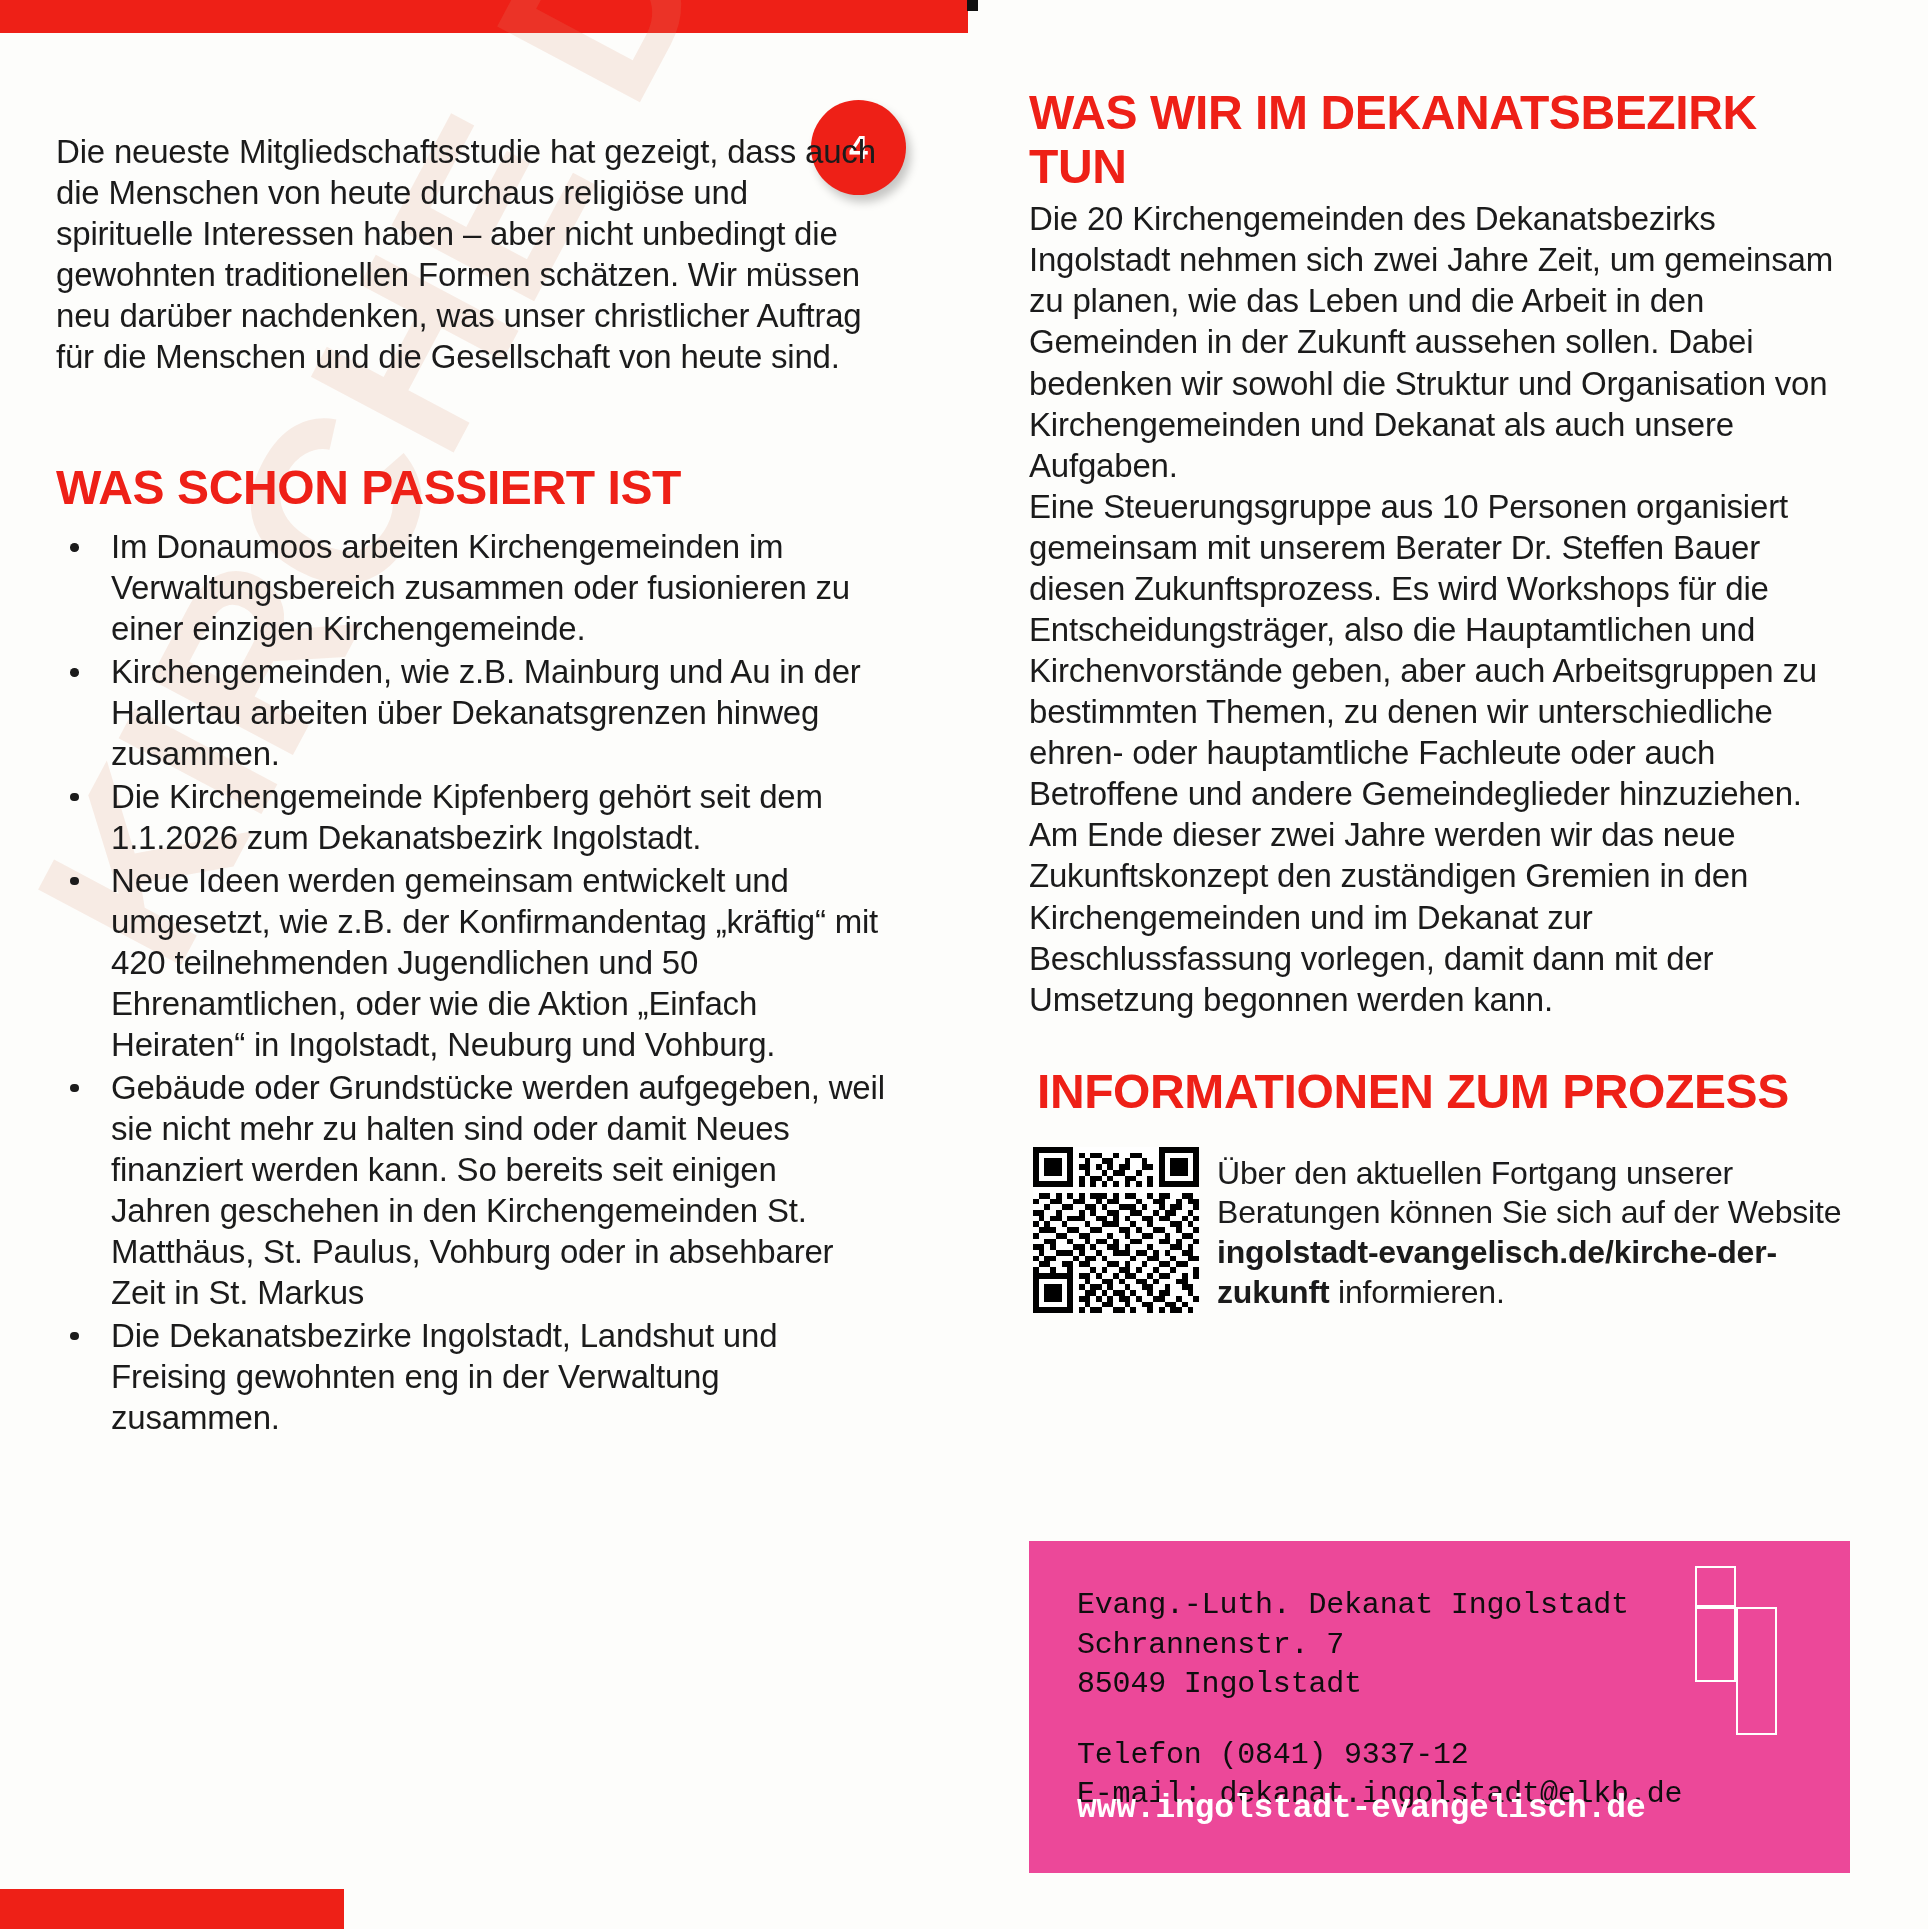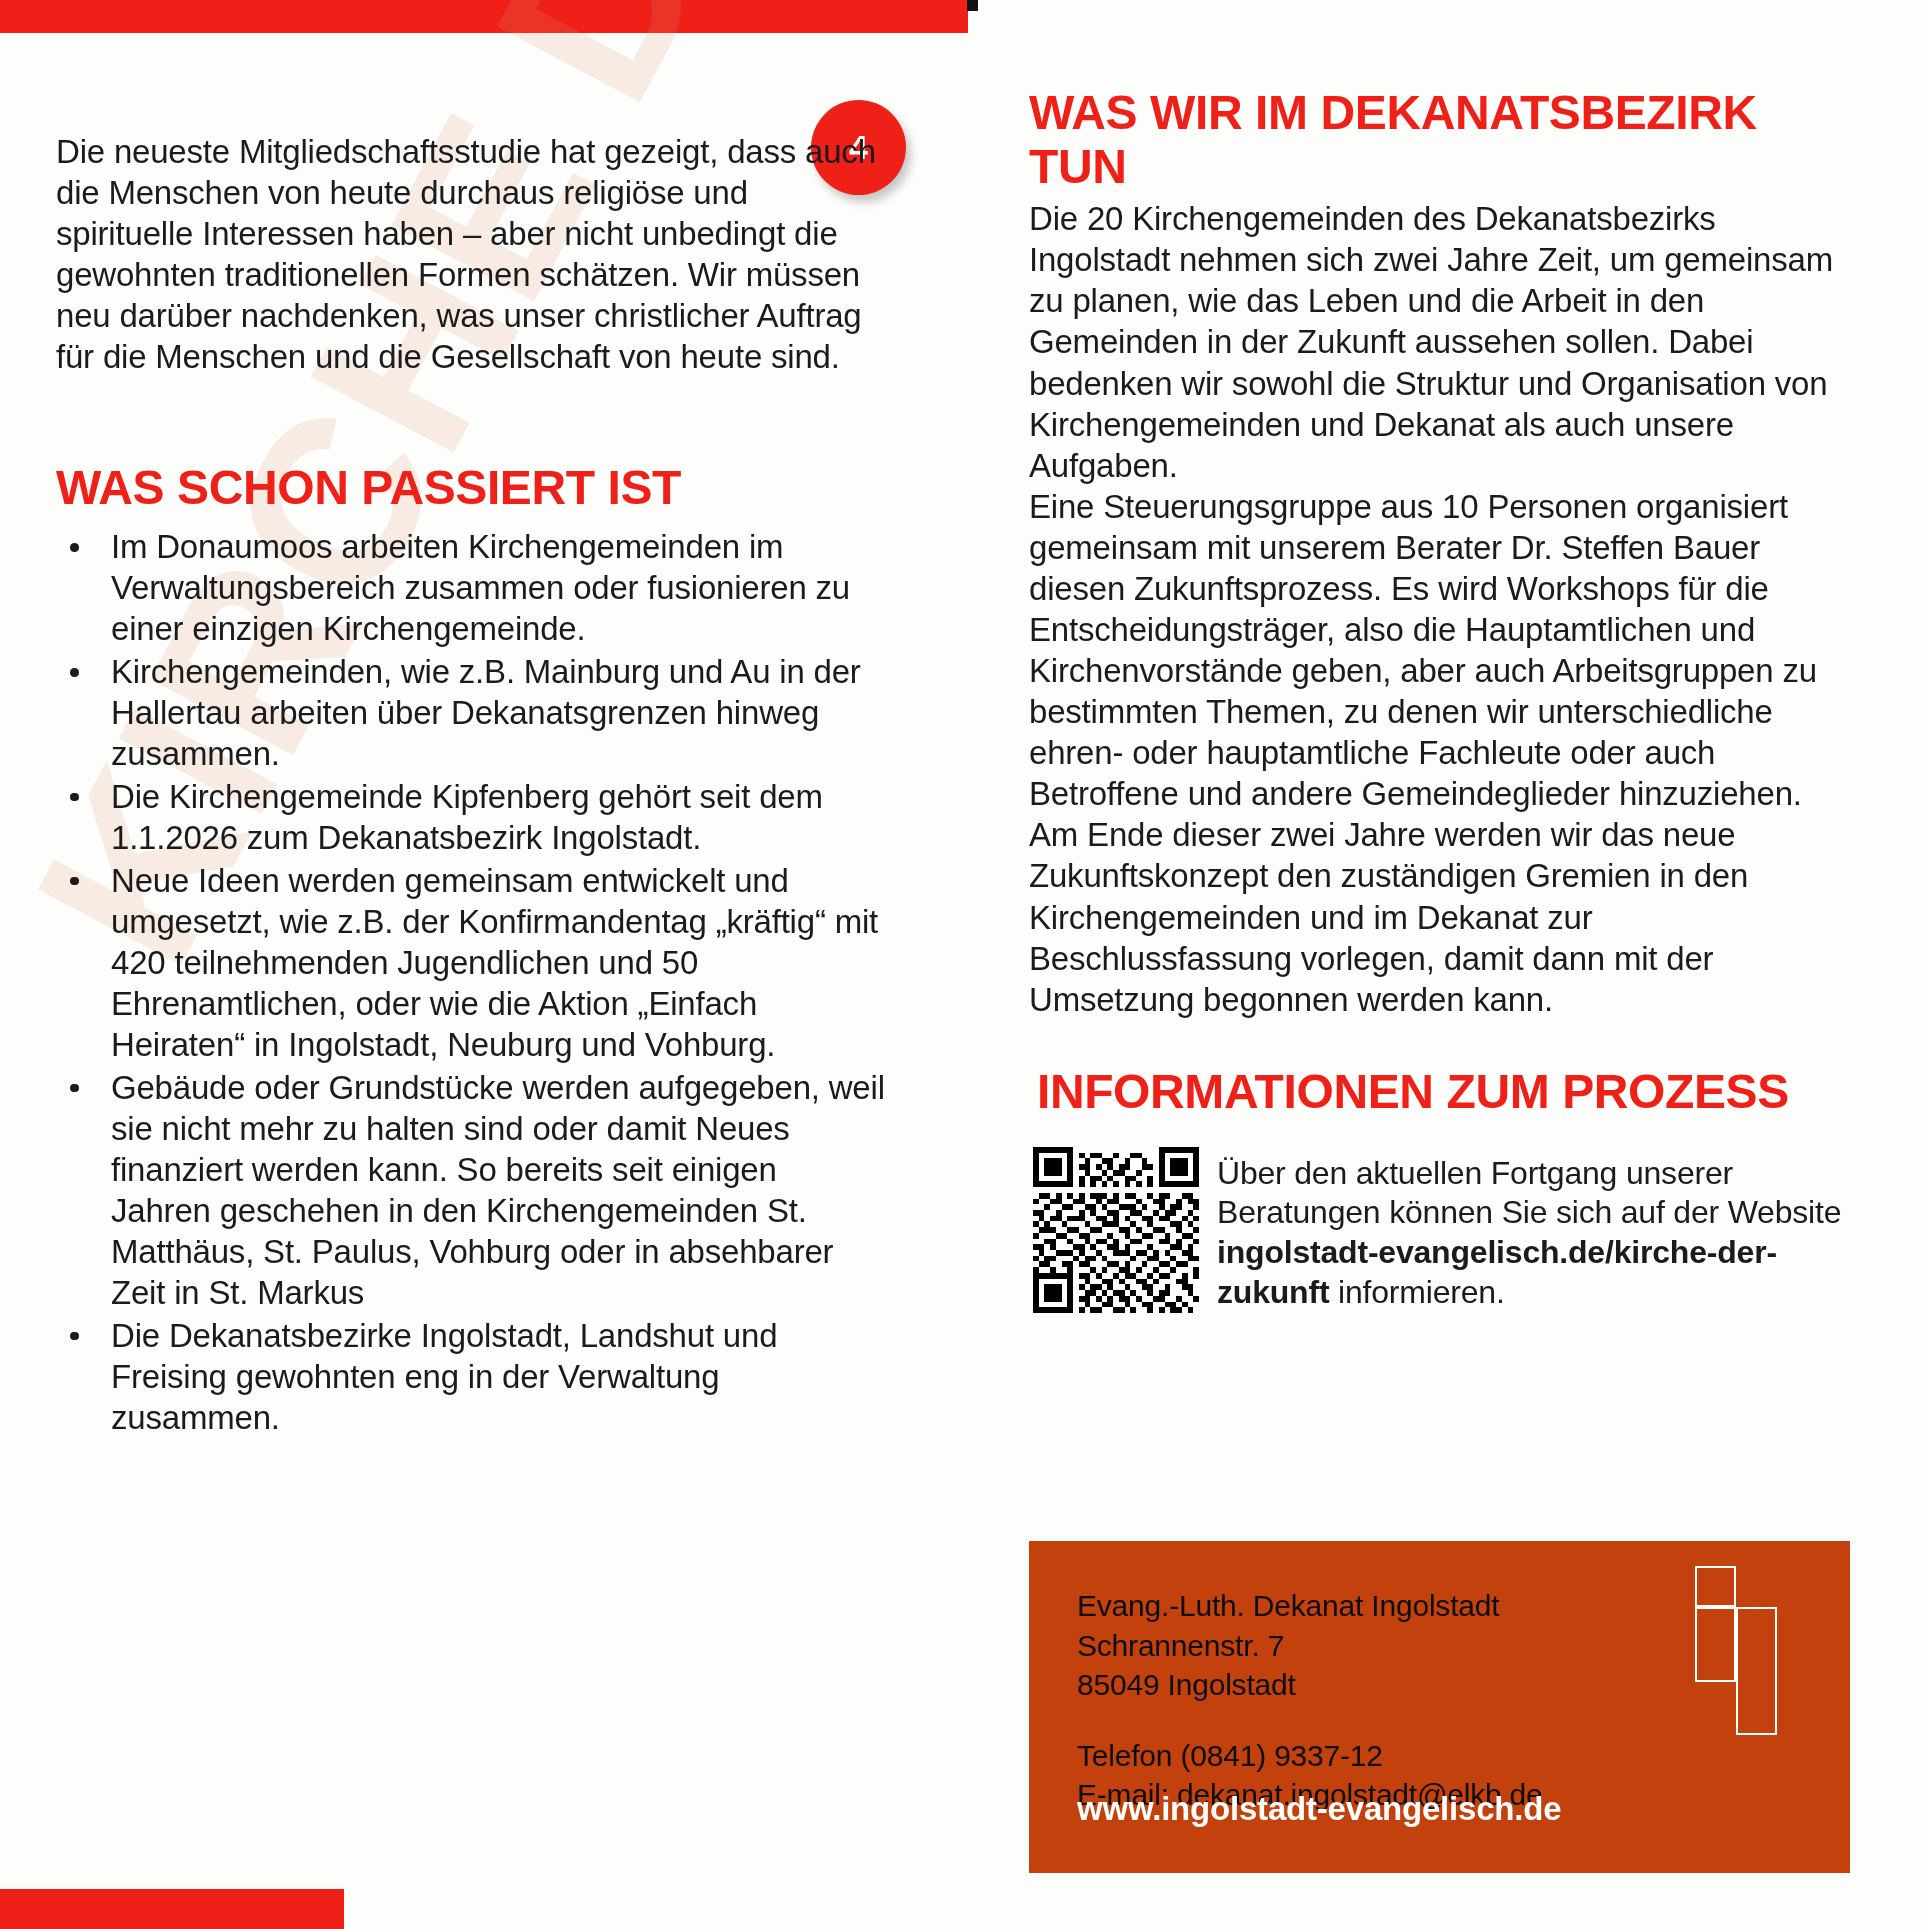--- a/index.html
+++ b/index.html
@@ -165,22 +165,23 @@
   }
   .qr-url { font-weight: 700; }
 
   
   .footer-box {
     position: absolute;
     left: 1029px;
     top: 1541px;
     width: 821px;
     height: 332px;
-    background: #c2410c;
+    background: #ec4899;
     overflow: hidden;
+    font-family: Liberation Mono, monospace;
   }
   .footer-text {
     position: absolute;
     left: 48px;
     top: 45px;
     font-size: 30px;
     line-height: 1.32;
     color: #0e0e0e;
     letter-spacing: -0.2px;
   }

